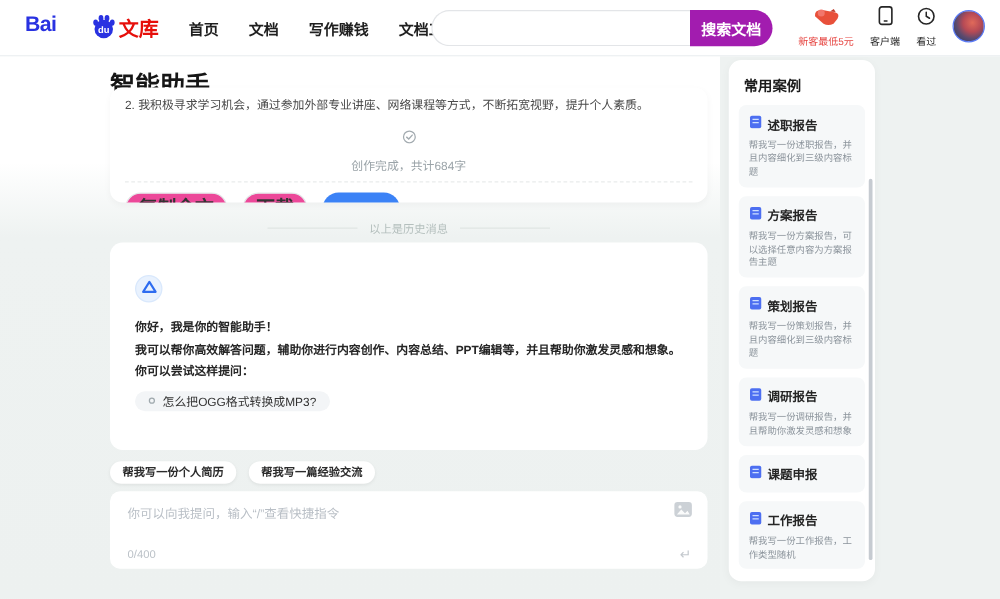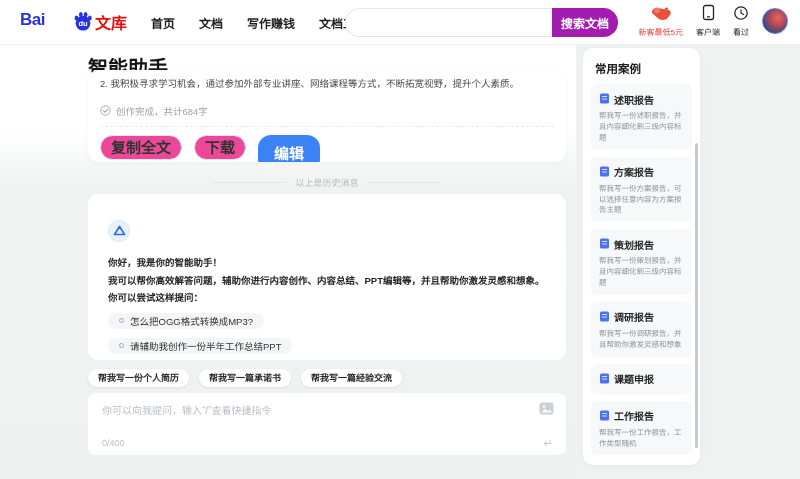--- a/index.html
+++ b/index.html
@@ -55,21 +55,21 @@
 
   
   .doc-card {
     position:absolute; left:88px; top:70px; width:478px; height:92px;
     background:#fff; border-radius:10px; box-shadow:0 2px 6px rgba(0,0,0,.04);
     overflow:hidden; z-index:2;
   }
   .doc-snippet {
     margin:6px 12px 0; font-size:9.5px; color:#4a4a4a; white-space:nowrap; overflow:hidden;
   }
-  .doc-status { display:flex; align-items:center; gap:5px; margin:12px 12px 0; }
+  .doc-status { display:flex; align-items:center; gap:5px; margin:12px 12px 0;flex-direction:column; }
   .doc-status-text { font-size:9.5px; color:#9aa3a8; }
   .doc-dashed { margin:6px 12px 0; border-top:1px dashed #e9ecec; }
   .doc-btns { display:flex; gap:12px; margin:8px 12px 0; }
   .btn-ghost {
     height:25px; line-height:23px; padding:0 10px; background:#ec4899;
     border:1px solid #e4e6e8; border-radius:13px; font-size:15px; color:#333;
     font-family:inherit; font-weight:600; cursor:pointer;
   }
   .btn-green {
     height:37px; line-height:25px; padding:0 16px; background:#3b82f6; border:none;
@@ -247,30 +247,25 @@
     </span>
   </div>
   <p class="msg-line first">你好，我是你的智能助手！</p>
   <p class="msg-line">我可以帮你高效解答问题，辅助你进行内容创作、内容总结、PPT编辑等，并且帮助你激发灵感和想象。</p>
   <p class="msg-line">你可以尝试这样提问：</p>
   <div class="suggestions">
     <span class="sugg-chip">
       <span class="sugg-ring"></span>
       <span>怎么把OGG格式转换成MP3?</span>
     </span>
-    <span class="sugg-chip">
-      <span class="sugg-ring"></span>
-      <span>请辅助我创作一份半年工作总结PPT</span>
-    </span>
   </div>
 </section>
 
 <div class="quick-row">
   <span class="quick-pill">帮我写一份个人简历</span>
-  <span class="quick-pill">帮我写一篇承诺书</span>
   <span class="quick-pill">帮我写一篇经验交流</span>
 </div>
 
 <section class="composer">
   <textarea placeholder="你可以向我提问，输入“/”查看快捷指令" style=""></textarea>
   <span class="img-icon">
     <svg width="15" height="13" viewBox="0 0 15 13">
       <rect x="0.5" y="0.5" width="14" height="12" rx="2.5" fill="#ccd1d6"></rect>
       <circle cx="5" cy="4.5" r="1.3" fill="#ffffff" opacity="0.9"></circle>
       <path d="M2.5 10.5 L6 6.5 L9 9.5 L11 7.5 L12.8 10.5 Z" fill="#ffffff" opacity="0.9"></path>

